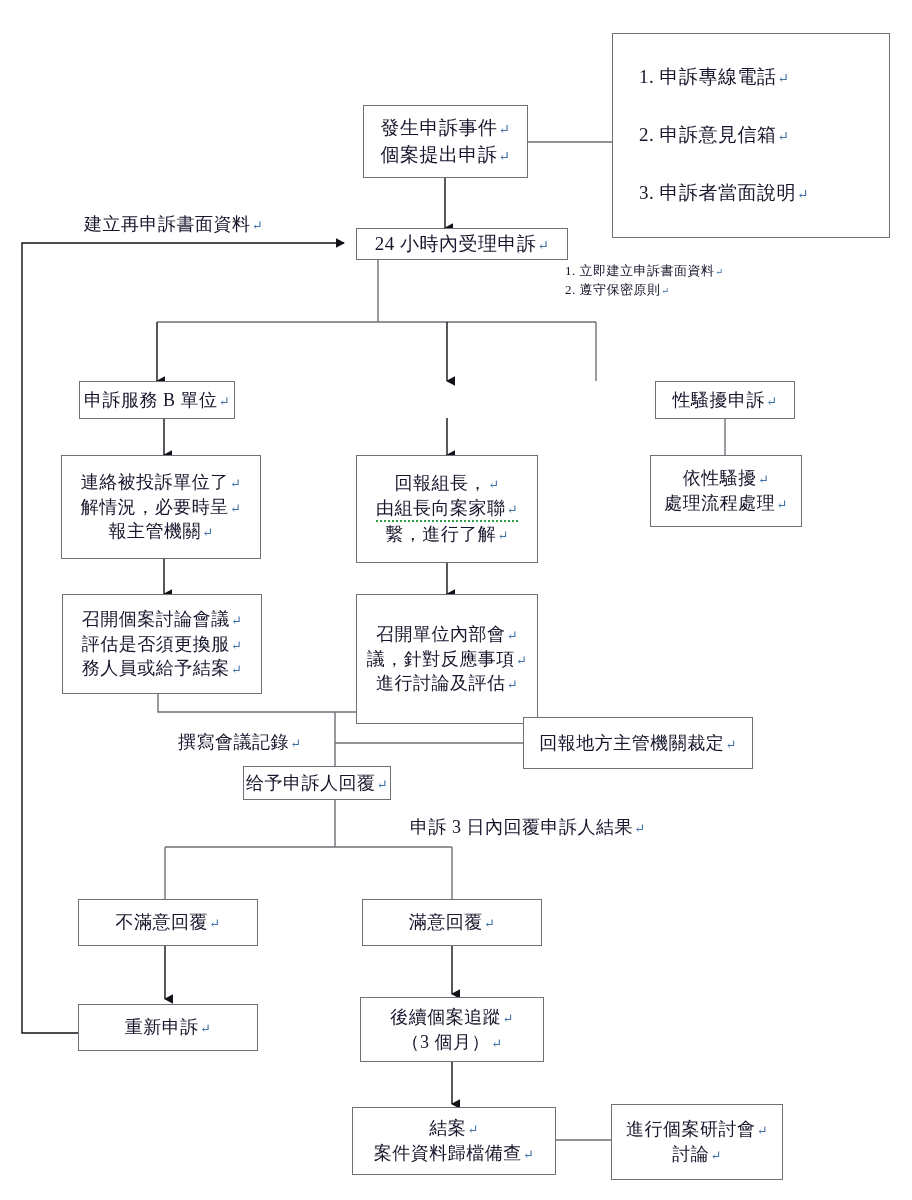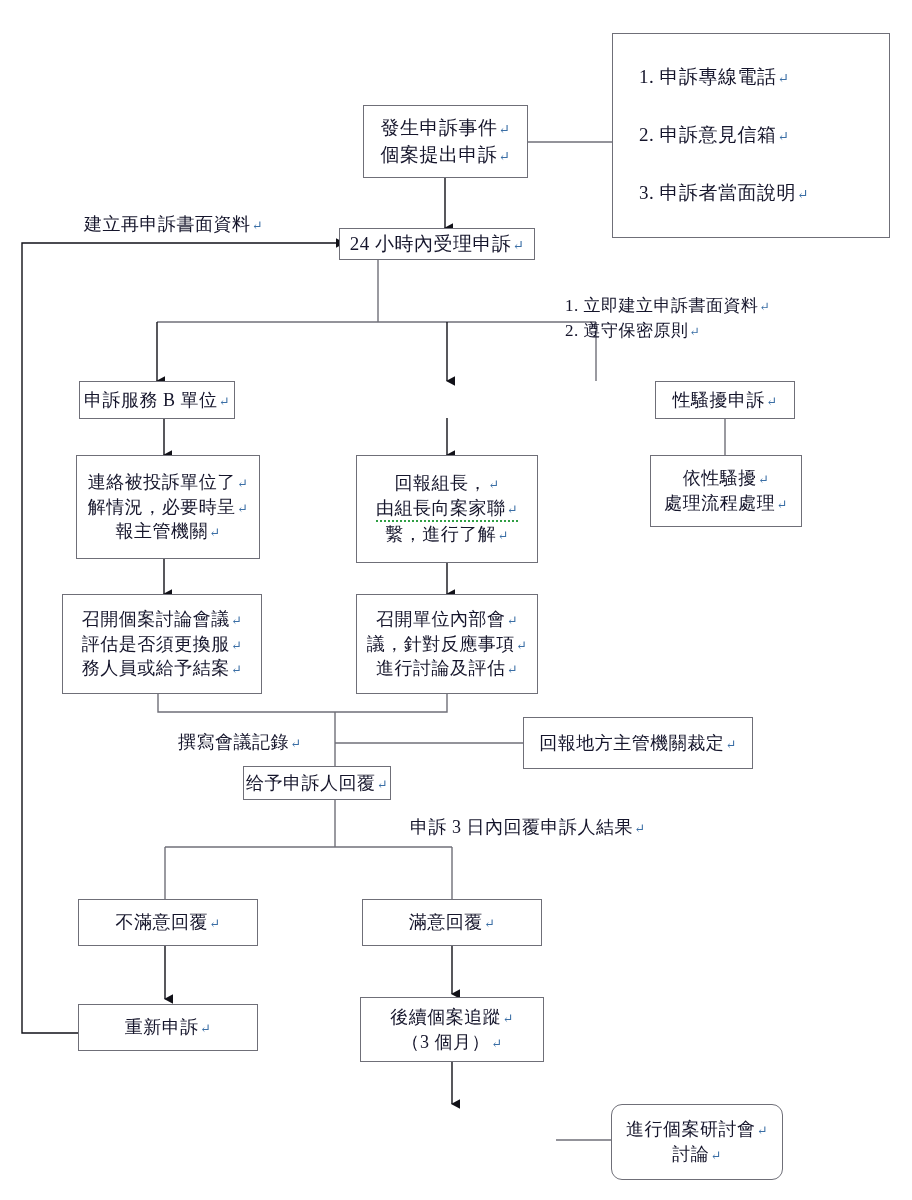--- a/index.html
+++ b/index.html
@@ -68,21 +68,21 @@
     vertical-align: baseline;
     margin-left: 1px;
   }
   .spell {
     background-image: linear-gradient(to right, #2f9e44 0, #2f9e44 2px, transparent 2px, transparent 4px);
     background-repeat: repeat-x;
     background-size: 4px 2px;
     background-position: 0 100%;
     padding-bottom: 1px;
   }
-  .fs-17 { font-size: 17px; margin-top: 32px; }
+  .fs-17 { font-size: 13px; }
   .fs-18 { font-size: 18px; }
   .fs-19 { font-size: 19px; }
 </style>
 </head>
 <body>
 
 <div id="chart-root">
 
   <svg class="connectors" viewBox="0 0 912 1200">
     <defs>
@@ -146,34 +146,34 @@
     <span class="line">發生申訴事件<span class="pilcrow">↵</span></span>
     <span class="line">個案提出申訴<span class="pilcrow">↵</span></span>
   </div>
 
   <div class="node big-list fs-19" style="left:612px; top:33px; width:278px; height:205px;">
     <span class="line">1. 申訴專線電話<span class="pilcrow">↵</span></span>
     <span class="line">2. 申訴意見信箱<span class="pilcrow">↵</span></span>
     <span class="line">3. 申訴者當面說明<span class="pilcrow">↵</span></span>
   </div>
 
-  <div class="node fs-19" style="left:339px; top:228px; width:196px; height:32px;">
+  <div class="node fs-19" style="left:356px; top:228px; width:212px; height:32px;">
     <span class="line">24 小時內受理申訴<span class="pilcrow">↵</span></span>
   </div>
 
   <div class="node fs-18" style="left:79px; top:381px; width:156px; height:38px;">
     <span class="line">申訴服務 B 單位<span class="pilcrow">↵</span></span>
   </div>
 
 
   <div class="node fs-18" style="left:655px; top:381px; width:140px; height:38px;">
     <span class="line">性騷擾申訴<span class="pilcrow">↵</span></span>
   </div>
 
-  <div class="node fs-18" style="left:76px; top:455px; width:184px; height:104px;">
+  <div class="node fs-18" style="left:61px; top:455px; width:200px; height:104px;">
     <span class="line">連絡被投訴單位了<span class="pilcrow">↵</span></span>
     <span class="line">解情況，必要時呈<span class="pilcrow">↵</span></span>
     <span class="line">報主管機關<span class="pilcrow">↵</span></span>
   </div>
 
   <div class="node fs-18" style="left:356px; top:455px; width:182px; height:108px;">
     <span class="line">回報組長，<span class="pilcrow">↵</span></span>
     <span class="line spell">由組長向案家聯<span class="pilcrow">↵</span></span>
     <span class="line">繫，進行了解<span class="pilcrow">↵</span></span>
   </div>
@@ -182,21 +182,21 @@
     <span class="line">依性騷擾<span class="pilcrow">↵</span></span>
     <span class="line">處理流程處理<span class="pilcrow">↵</span></span>
   </div>
 
   <div class="node fs-18" style="left:62px; top:594px; width:200px; height:100px;">
     <span class="line">召開個案討論會議<span class="pilcrow">↵</span></span>
     <span class="line">評估是否須更換服<span class="pilcrow">↵</span></span>
     <span class="line">務人員或給予結案<span class="pilcrow">↵</span></span>
   </div>
 
-  <div class="node fs-18" style="left:356px; top:594px; width:182px; height:100px;">
+  <div class="node fs-18" style="left:356px; top:594px; width:182px; height:130px;">
     <span class="line">召開單位內部會<span class="pilcrow">↵</span></span>
     <span class="line">議，針對反應事項<span class="pilcrow">↵</span></span>
     <span class="line">進行討論及評估<span class="pilcrow">↵</span></span>
   </div>
 
   <div class="node fs-18" style="left:523px; top:717px; width:230px; height:52px;text-align:right;">
     <span class="line">回報地方主管機關裁定<span class="pilcrow">↵</span></span>
   </div>
 
   <div class="node fs-18" style="left:243px; top:766px; width:148px; height:34px;">
@@ -213,22 +213,26 @@
 
   <div class="node fs-18" style="left:78px; top:1004px; width:180px; height:47px;">
     <span class="line">重新申訴<span class="pilcrow">↵</span></span>
   </div>
 
   <div class="node fs-18" style="left:360px; top:997px; width:184px; height:65px;">
     <span class="line">後續個案追蹤<span class="pilcrow">↵</span></span>
     <span class="line">（3 個月）<span class="pilcrow">↵</span></span>
   </div>
 
-
-  <div class="node fs-18" style="left:611px; top:1104px; width:172px; height:76px;border-radius:11px;">
+  <div class="node fs-18" style="left:352px; top:1107px; width:204px; height:68px;">
+    <span class="line">結案<span class="pilcrow">↵</span></span>
+    <span class="line">案件資料歸檔備查<span class="pilcrow">↵</span></span>
+  </div>
+
+  <div class="node fs-18" style="left:611px; top:1104px; width:172px; height:76px;">
     <span class="line">進行個案研討會<span class="pilcrow">↵</span></span>
     <span class="line">討論<span class="pilcrow">↵</span></span>
   </div>
 
   <div class="free-label fs-18" style="left:84px; top:211px;">
     <span class="line">建立再申訴書面資料<span class="pilcrow">↵</span></span>
   </div>
 
   <div class="free-label fs-17" style="left:565px; top:262px;">
     <span class="line">1. 立即建立申訴書面資料<span class="pilcrow">↵</span></span>

